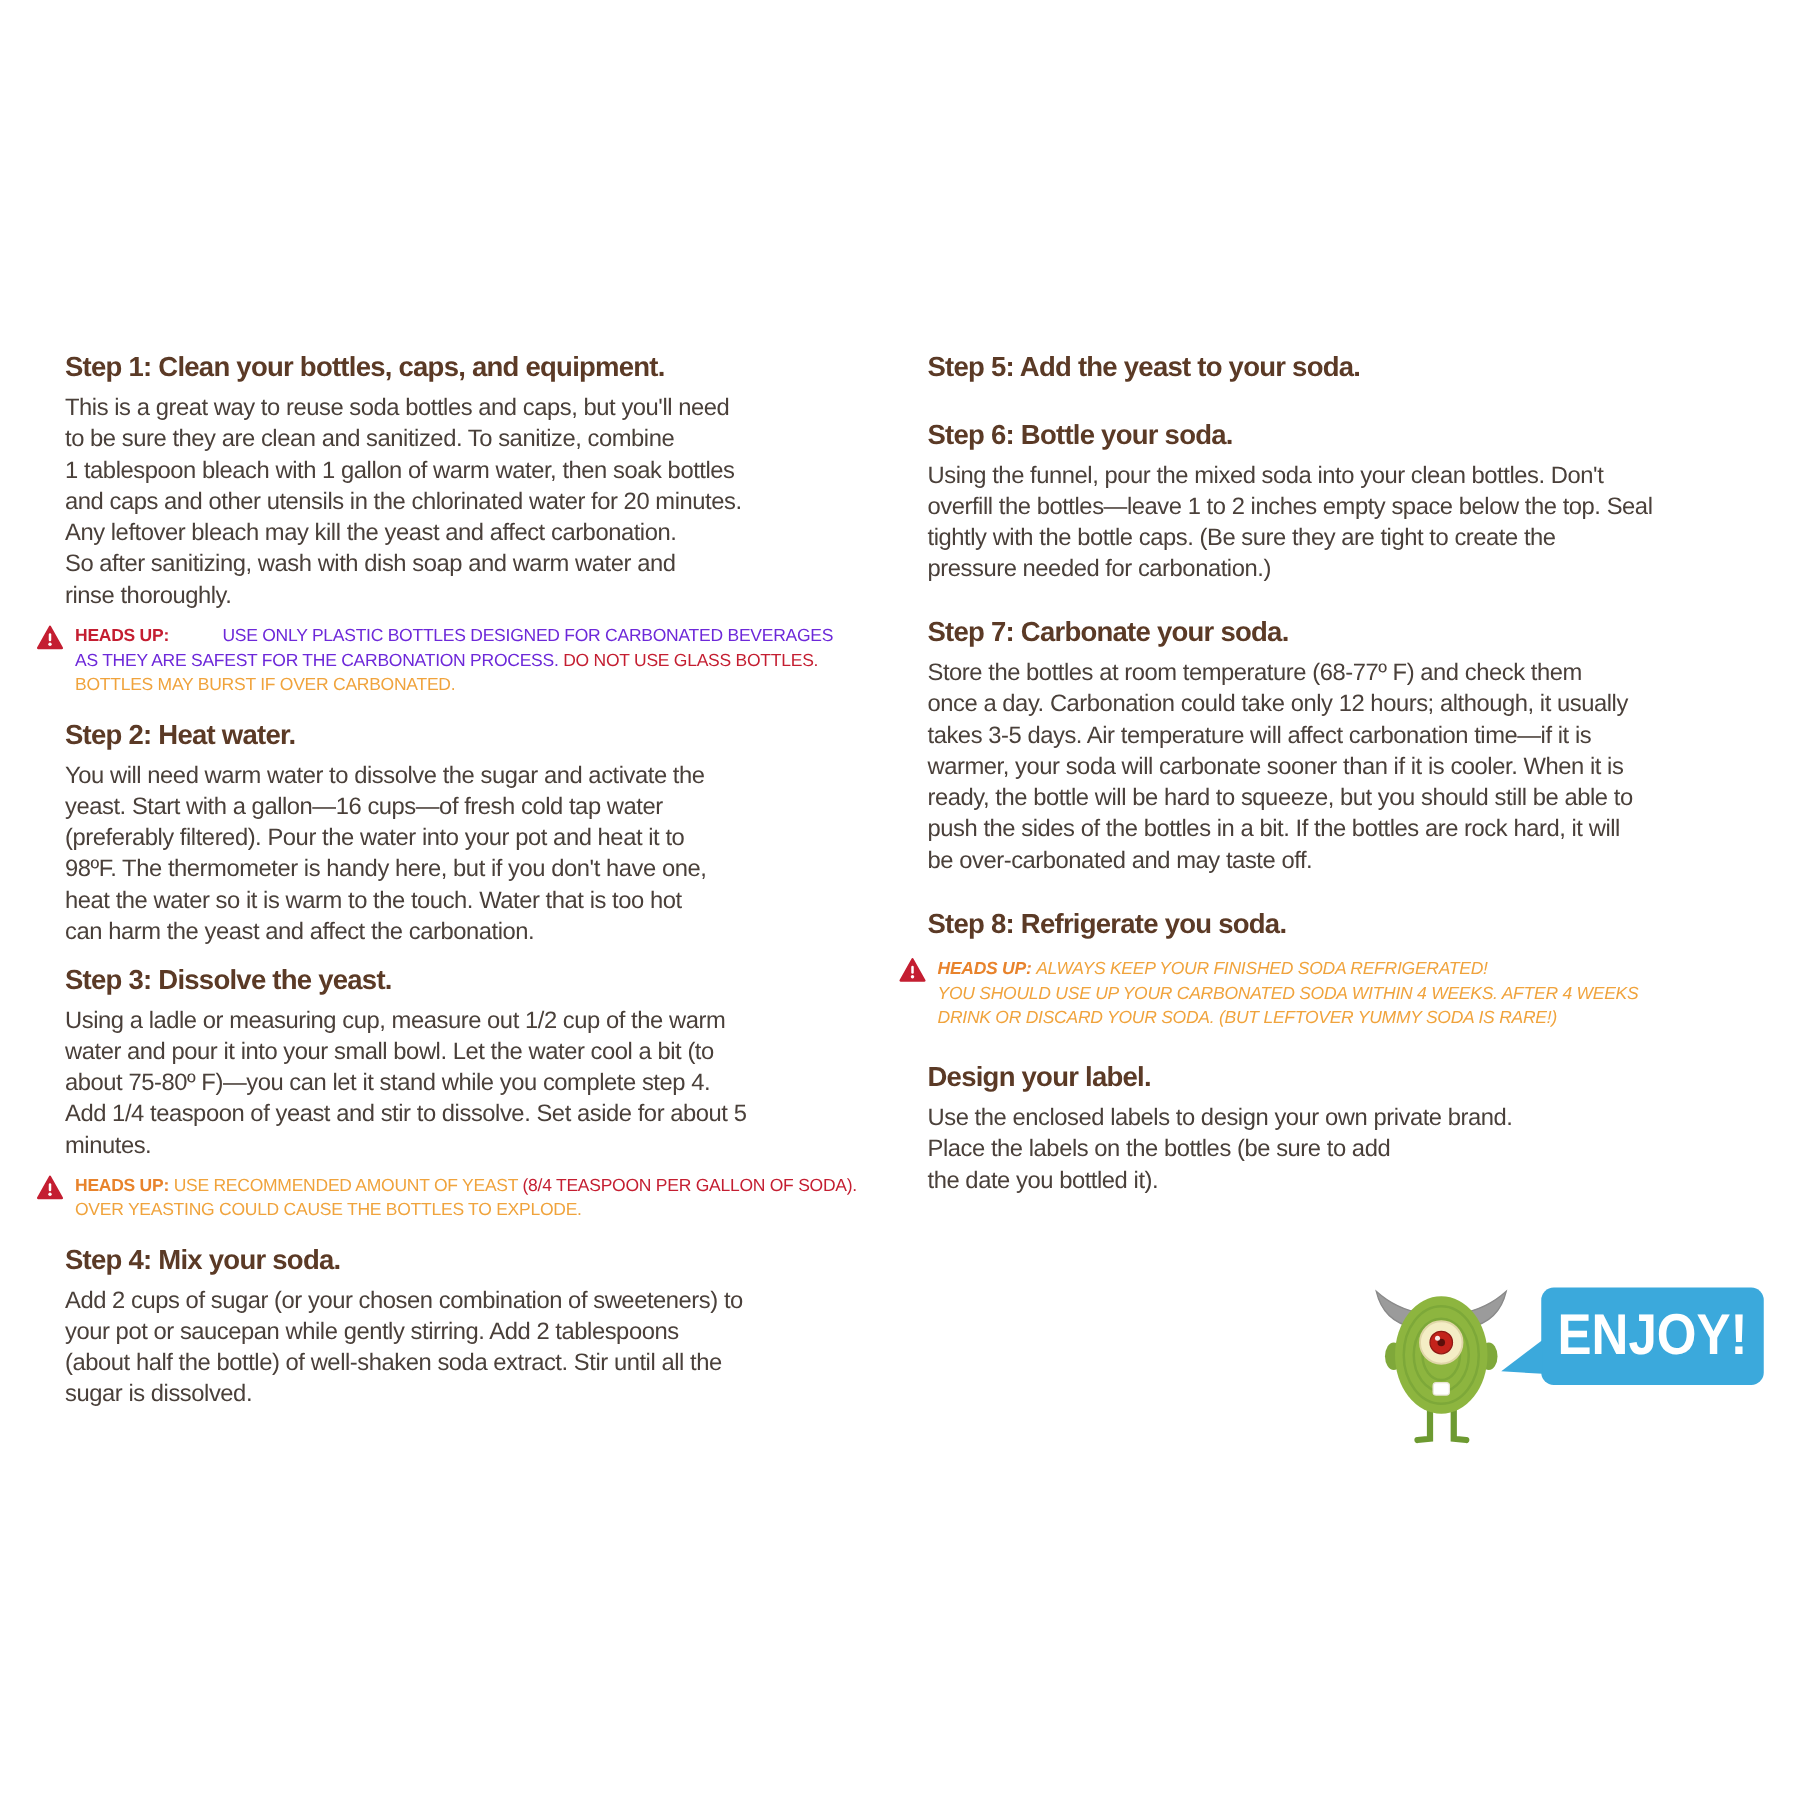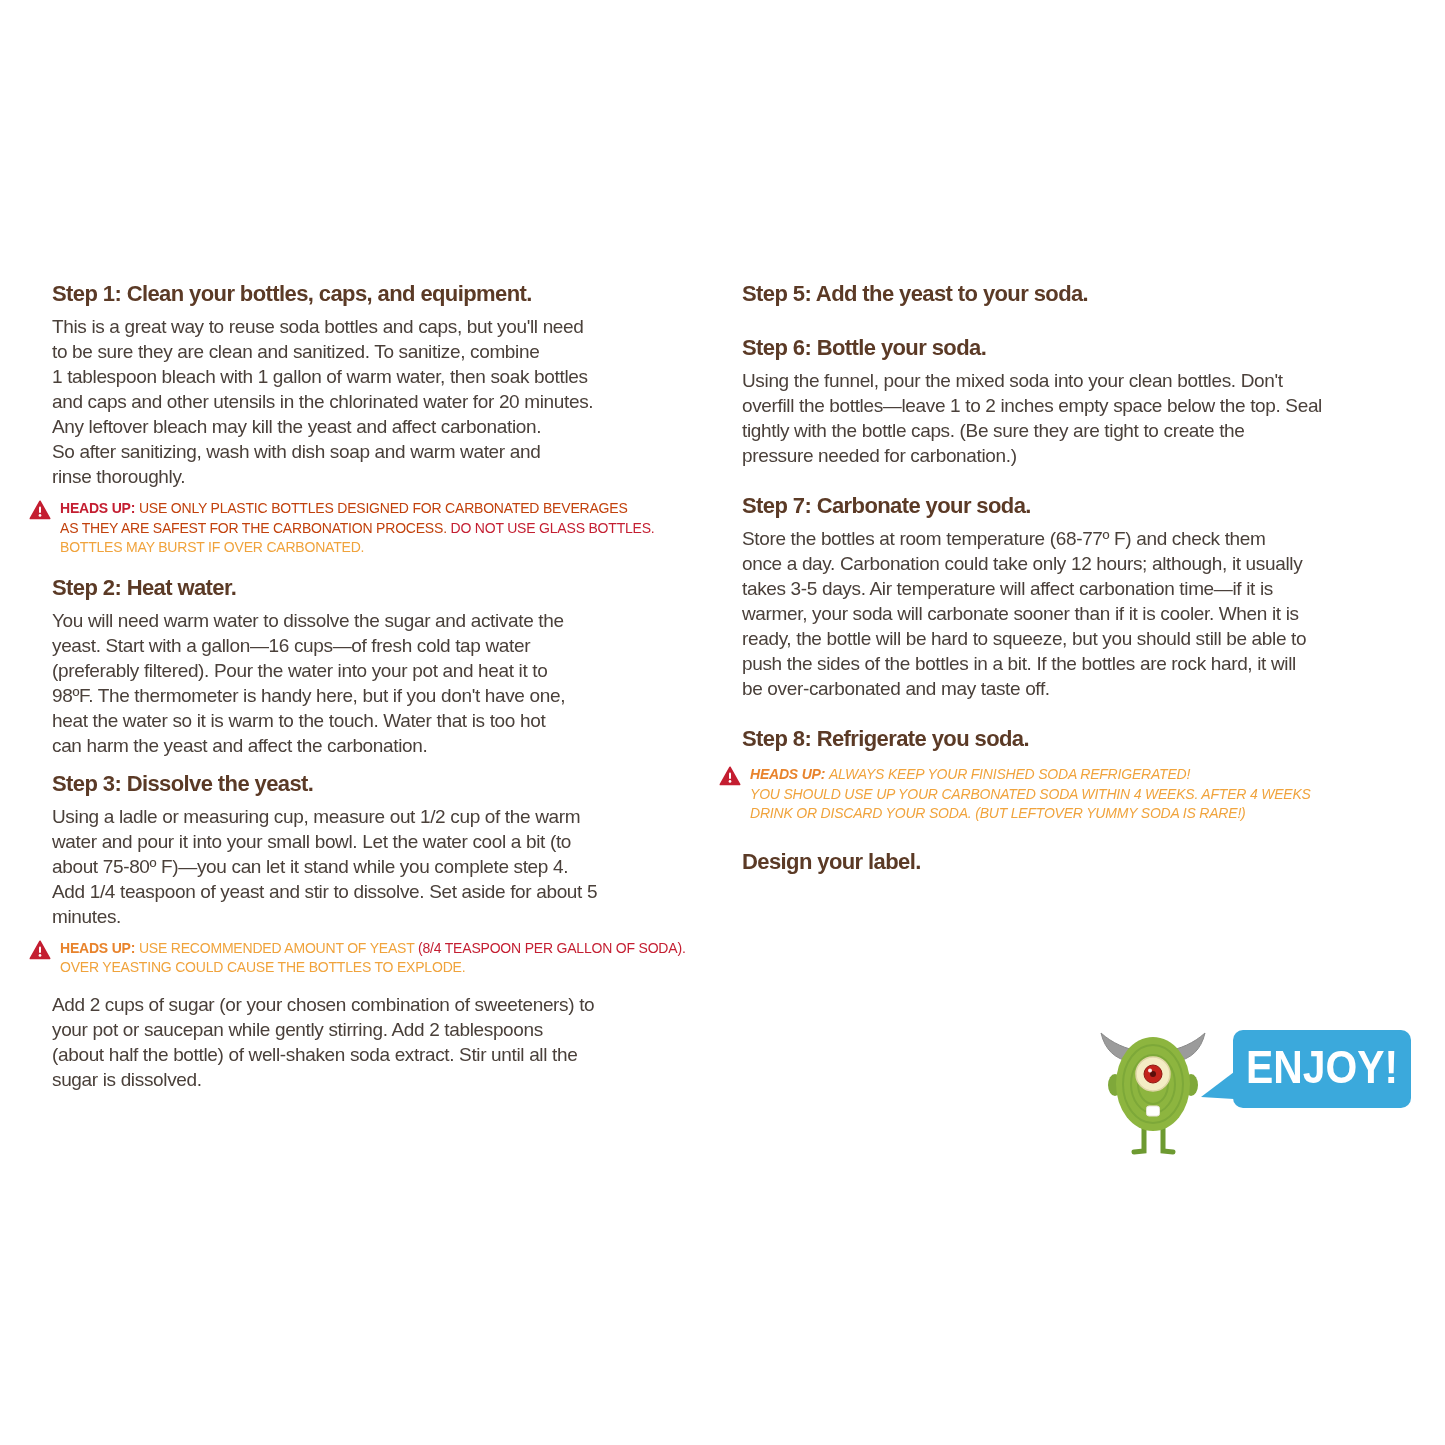--- a/index.html
+++ b/index.html
@@ -101,21 +101,21 @@
 So after sanitizing, wash with dish soap and warm water and
 rinse thoroughly.</p>
     </section>
 
     <div class="headsup">
       <svg class="warn-icon" width="22" height="20" viewBox="0 0 24 22">
         <path d="M12 1.5 L22.5 20.3 L1.5 20.3 Z" fill="#C41E31" stroke="#C41E31" stroke-width="2" stroke-linejoin="round"></path>
         <rect x="10.9" y="7.2" width="2.2" height="7" rx="1.1" fill="#FFFFFF"></rect>
         <circle cx="12" cy="17" r="1.5" fill="#FFFFFF"></circle>
       </svg>
-      <p class="headsup-text"><span style="color: rgb(196, 30, 49); font-weight: bold;">HEADS UP: </span><span style="color: #c2410c;">USE ONLY PLASTIC BOTTLES DESIGNED FOR CARBONATED BEVERAGES
+      <p class="headsup-text"><span style="color: rgb(196, 30, 49); font-weight: bold;">HEADS UP: </span><span style="color: #6d28d9; margin-left: 39px;">USE ONLY PLASTIC BOTTLES DESIGNED FOR CARBONATED BEVERAGES
 AS THEY ARE SAFEST FOR THE CARBONATION PROCESS. </span><span style="color: rgb(196, 30, 49);">DO NOT USE GLASS BOTTLES.</span><span style="color: rgb(240, 163, 60);">
 BOTTLES MAY BURST IF OVER CARBONATED.</span></p>
     </div>
 
     <section class="section">
       <h2 class="step-heading">Step 2: Heat water.</h2>
       <p class="step-body">You will need warm water to dissolve the sugar and activate the
 yeast. Start with a gallon—16 cups—of fresh cold tap water
 (preferably filtered). Pour the water into your pot and heat it to
 98ºF. The thermometer is handy here, but if you don't have one,
@@ -136,20 +136,21 @@
       <svg class="warn-icon" width="22" height="20" viewBox="0 0 24 22">
         <path d="M12 1.5 L22.5 20.3 L1.5 20.3 Z" fill="#C41E31" stroke="#C41E31" stroke-width="2" stroke-linejoin="round"></path>
         <rect x="10.9" y="7.2" width="2.2" height="7" rx="1.1" fill="#FFFFFF"></rect>
         <circle cx="12" cy="17" r="1.5" fill="#FFFFFF"></circle>
       </svg>
       <p class="headsup-text"><span style="color: rgb(232, 131, 44); font-weight: bold;">HEADS UP: </span><span style="color: rgb(240, 163, 60);">USE RECOMMENDED AMOUNT OF YEAST </span><span style="color: rgb(196, 30, 49);">(8/4 TEASPOON PER GALLON OF SODA).</span><span style="color: rgb(240, 163, 60);">
 OVER YEASTING COULD CAUSE THE BOTTLES TO EXPLODE.</span></p>
     </div>
 
     <section class="section">
+      <h2 class="step-heading">Step 4: Mix your soda.</h2>
       <p class="step-body">Add 2 cups of sugar (or your chosen combination of sweeteners) to
 your pot or saucepan while gently stirring. Add 2 tablespoons
 (about half the bottle) of well-shaken soda extract. Stir until all the
 sugar is dissolved.</p>
     </section>
 
   </div>
 
   <div class="col col-right">
 
@@ -188,20 +189,23 @@
           <circle cx="12" cy="17" r="1.5" fill="#FFFFFF"></circle>
         </svg>
         <p class="headsup-text"><span style="color: rgb(232, 131, 44); font-weight: bold;">HEADS UP: </span><span style="color: rgb(240, 163, 60);">ALWAYS KEEP YOUR FINISHED SODA REFRIGERATED!
 YOU SHOULD USE UP YOUR CARBONATED SODA WITHIN 4 WEEKS. AFTER 4 WEEKS
 DRINK OR DISCARD YOUR SODA. (BUT LEFTOVER YUMMY SODA IS RARE!)</span></p>
       </div>
     </div>
 
     <section class="section">
       <h2 class="step-heading">Design your label.</h2>
+      <p class="step-body">Use the enclosed labels to design your own private brand.
+Place the labels on the bottles (be sure to add
+the date you bottled it).</p>
     </section>
 
   </div>
 
   <div class="mascot-wrap">
     <svg width="335" height="165" viewBox="0 0 335 165">
 
       <g stroke="#6D9A31" stroke-width="5" stroke-linecap="round" fill="none">
         <path d="M59 98 L59 129 L49 130"></path>
         <path d="M78 98 L78 129 L88 130"></path>

